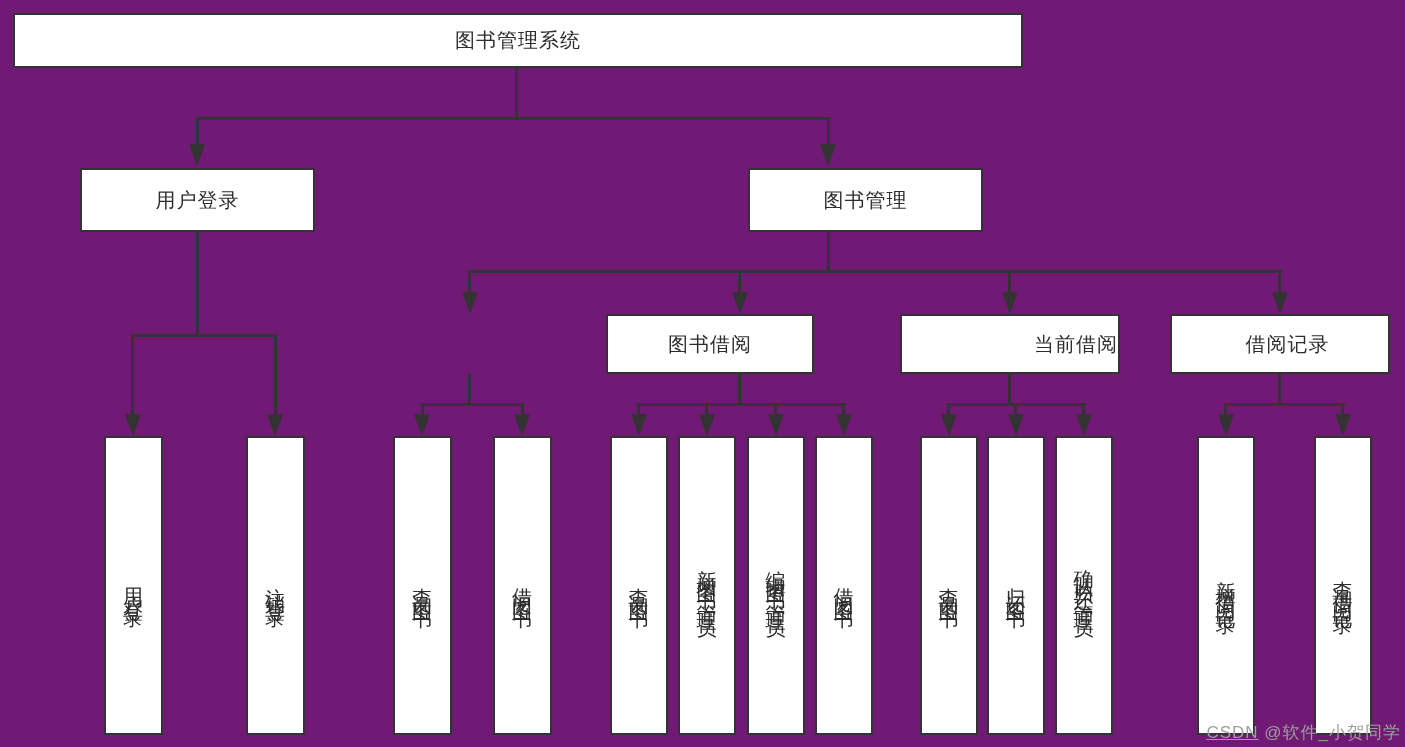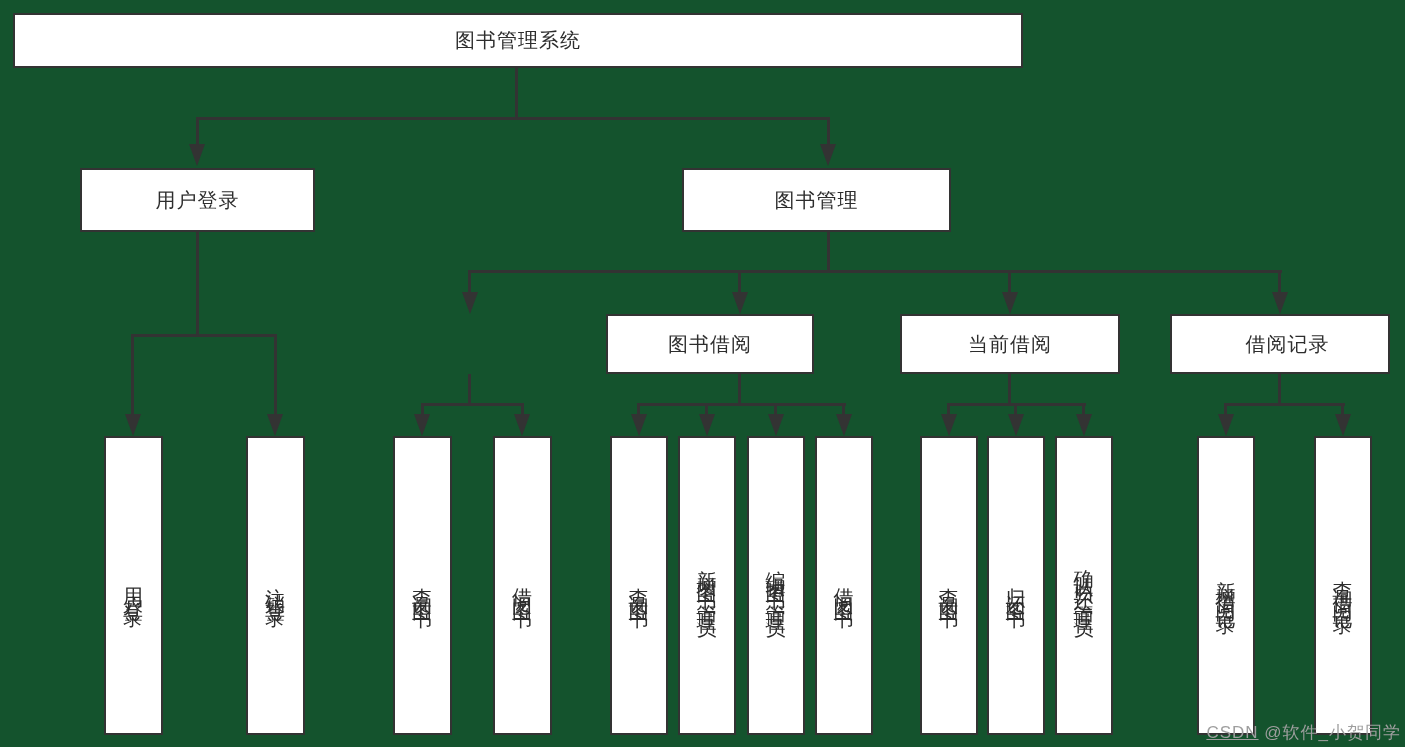--- a/index.html
+++ b/index.html
@@ -1,19 +1,19 @@
 <!DOCTYPE html>
 <html><head>
 <meta charset="utf-8">
 <style>
   html,body{margin:0;padding:0;background:#ffffff;}
   #stage{
     position:relative;
     width:1405px;height:747px;
-    background:#14532d;
+    background:#701a75;
     font-family:"Liberation Sans","DejaVu Sans",sans-serif;
     overflow:hidden;
   }
   .box{
     position:absolute;
     border:2px solid #333333;
     background:#ffffff;
     display:flex;align-items:center;justify-content:center;
     box-sizing:border-box;
     color:#2d2d2d;
@@ -115,28 +115,28 @@
   <div class="arrow" style="left:1218px;top:414px;"></div>
   <div class="arrow" style="left:1335px;top:414px;"></div>
 
   <div class="box" style="left:13px;top:13px;width:1010px;height:55px;">
     <span class="hlabel">图书管理系统</span>
   </div>
 
   <div class="box" style="left:80px;top:168px;width:235px;height:64px;">
     <span class="hlabel">用户登录</span>
   </div>
-  <div class="box" style="left:682px;top:168px;width:269px;height:64px;">
+  <div class="box" style="left:748px;top:168px;width:235px;height:64px;">
     <span class="hlabel">图书管理</span>
   </div>
 
   <div class="box" style="left:606px;top:314px;width:208px;height:60px;">
     <span class="hlabel">图书借阅</span>
   </div>
-  <div class="box" style="left:900px;top:314px;width:220px;height:60px;">
+  <div class="box" style="left:900px;top:314px;width:220px;height:60px;justify-content:flex-end;">
     <span class="hlabel">当前借阅</span>
   </div>
   <div class="box" style="left:1170px;top:314px;width:220px;height:60px;padding-left:15px;">
     <span class="hlabel">借阅记录</span>
   </div>
 
   <div class="box" style="left:104px;top:436px;width:59px;height:299px;">
     <span class="vlabel">用户登录</span>
   </div>
   <div class="box" style="left:246px;top:436px;width:59px;height:299px;">

